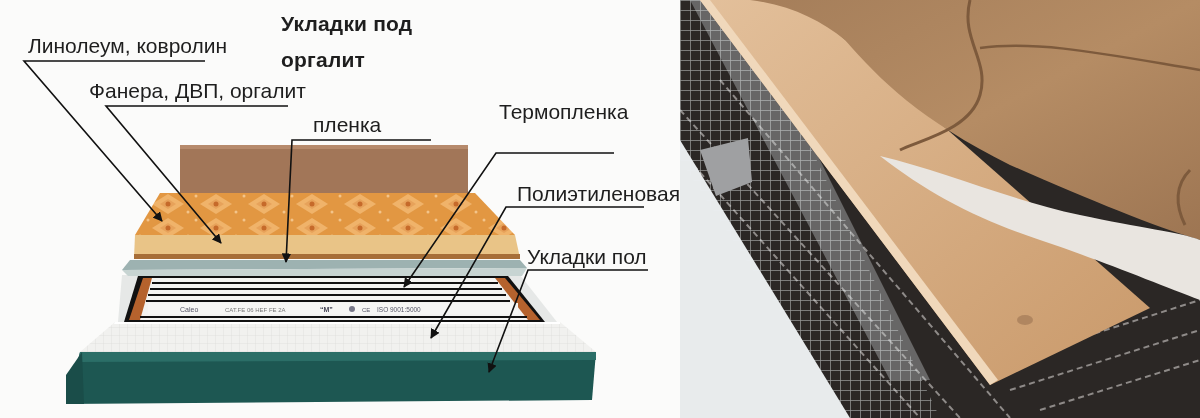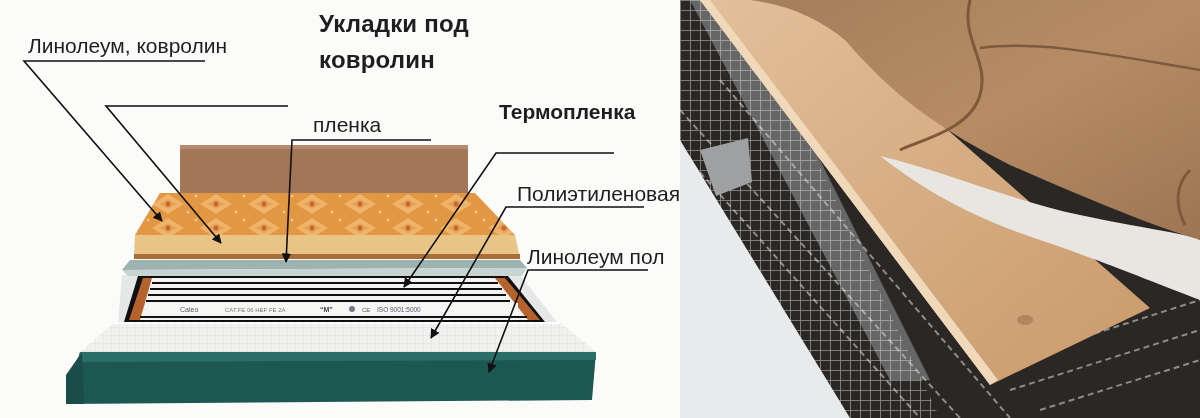--- a/index.html
+++ b/index.html
@@ -1,21 +1,21 @@
 <!DOCTYPE html>
 <html><head>
 <meta charset="utf-8">
 <style>
   html, body { margin:0; padding:0; }
   body { width:1200px; height:418px; overflow:hidden; background:#fdfdfd; font-family:"Liberation Sans", "DejaVu Sans", sans-serif; position:relative; }
   .left { position:absolute; left:0; top:0; width:680px; height:418px; background:#fbfbfa; }
   .right { position:absolute; left:680px; top:0; width:520px; height:418px; overflow:hidden; background:#3a3532; }
-  .title { position:absolute; left:281px; top:6px; font-size:24px; font-weight:bold; color:#1e1e1e; line-height:36px; letter-spacing:0.2px;margin-left:38px; }
+  .title { position:absolute; left:281px; top:6px; font-size:21px; font-weight:bold; color:#1e1e1e; line-height:36px; letter-spacing:0.2px; }
   .lbl { position:absolute; font-size:21px; color:#1e1e1e; white-space:nowrap; line-height:18px; }
-  .lbl.bold { font-weight:bold; }
+  .lbl.bold { font-weight:normal; }
   svg { position:absolute; left:0; top:0; }
 </style>
 </head>
 <body>
 
 <div class="left">
   <svg width="680" height="418" viewBox="0 0 680 418">
     <defs>
       <pattern id="lino" width="48" height="24" patternUnits="userSpaceOnUse">
         <rect width="48" height="24" fill="#e29742"></rect>
@@ -90,28 +90,29 @@
       <polyline points="614,153 496,153 404,287" marker-end="url(#arr)"></polyline>
 
       <polyline points="644,207 506,207 431,338" marker-end="url(#arr)"></polyline>
 
       <polyline points="648,270 528,270 489,372" marker-end="url(#arr)"></polyline>
     </g>
   </svg>
 
   <div class="title">
     <div>Укладки под</div>
-    <div>ковролин</div>
+    <div>оргалит</div>
   </div>
 
   <div class="lbl" style="left:28px; top:37px;">Линолеум, ковролин</div>
+  <div class="lbl" style="left:89px; top:82px;">Фанера, ДВП, оргалит</div>
   <div class="lbl" style="left:313px; top:116px;">пленка</div>
   <div class="lbl bold" style="left:499px; top:103px;">Термопленка</div>
   <div class="lbl" style="left:517px; top:185px;">Полиэтиленовая</div>
-  <div class="lbl" style="left:527px; top:248px;">Линолеум пол</div>
+  <div class="lbl" style="left:527px; top:248px;">Укладки пол</div>
 </div>
 
 <div class="right">
   <svg width="520" height="418" viewBox="0 0 520 418">
     <defs>
       <linearGradient id="lino2" x1="0" y1="0" x2="1" y2="1">
         <stop offset="0" stop-color="#a57e5a"></stop>
         <stop offset="0.5" stop-color="#b58c64"></stop>
         <stop offset="1" stop-color="#9d7552"></stop>
       </linearGradient>

